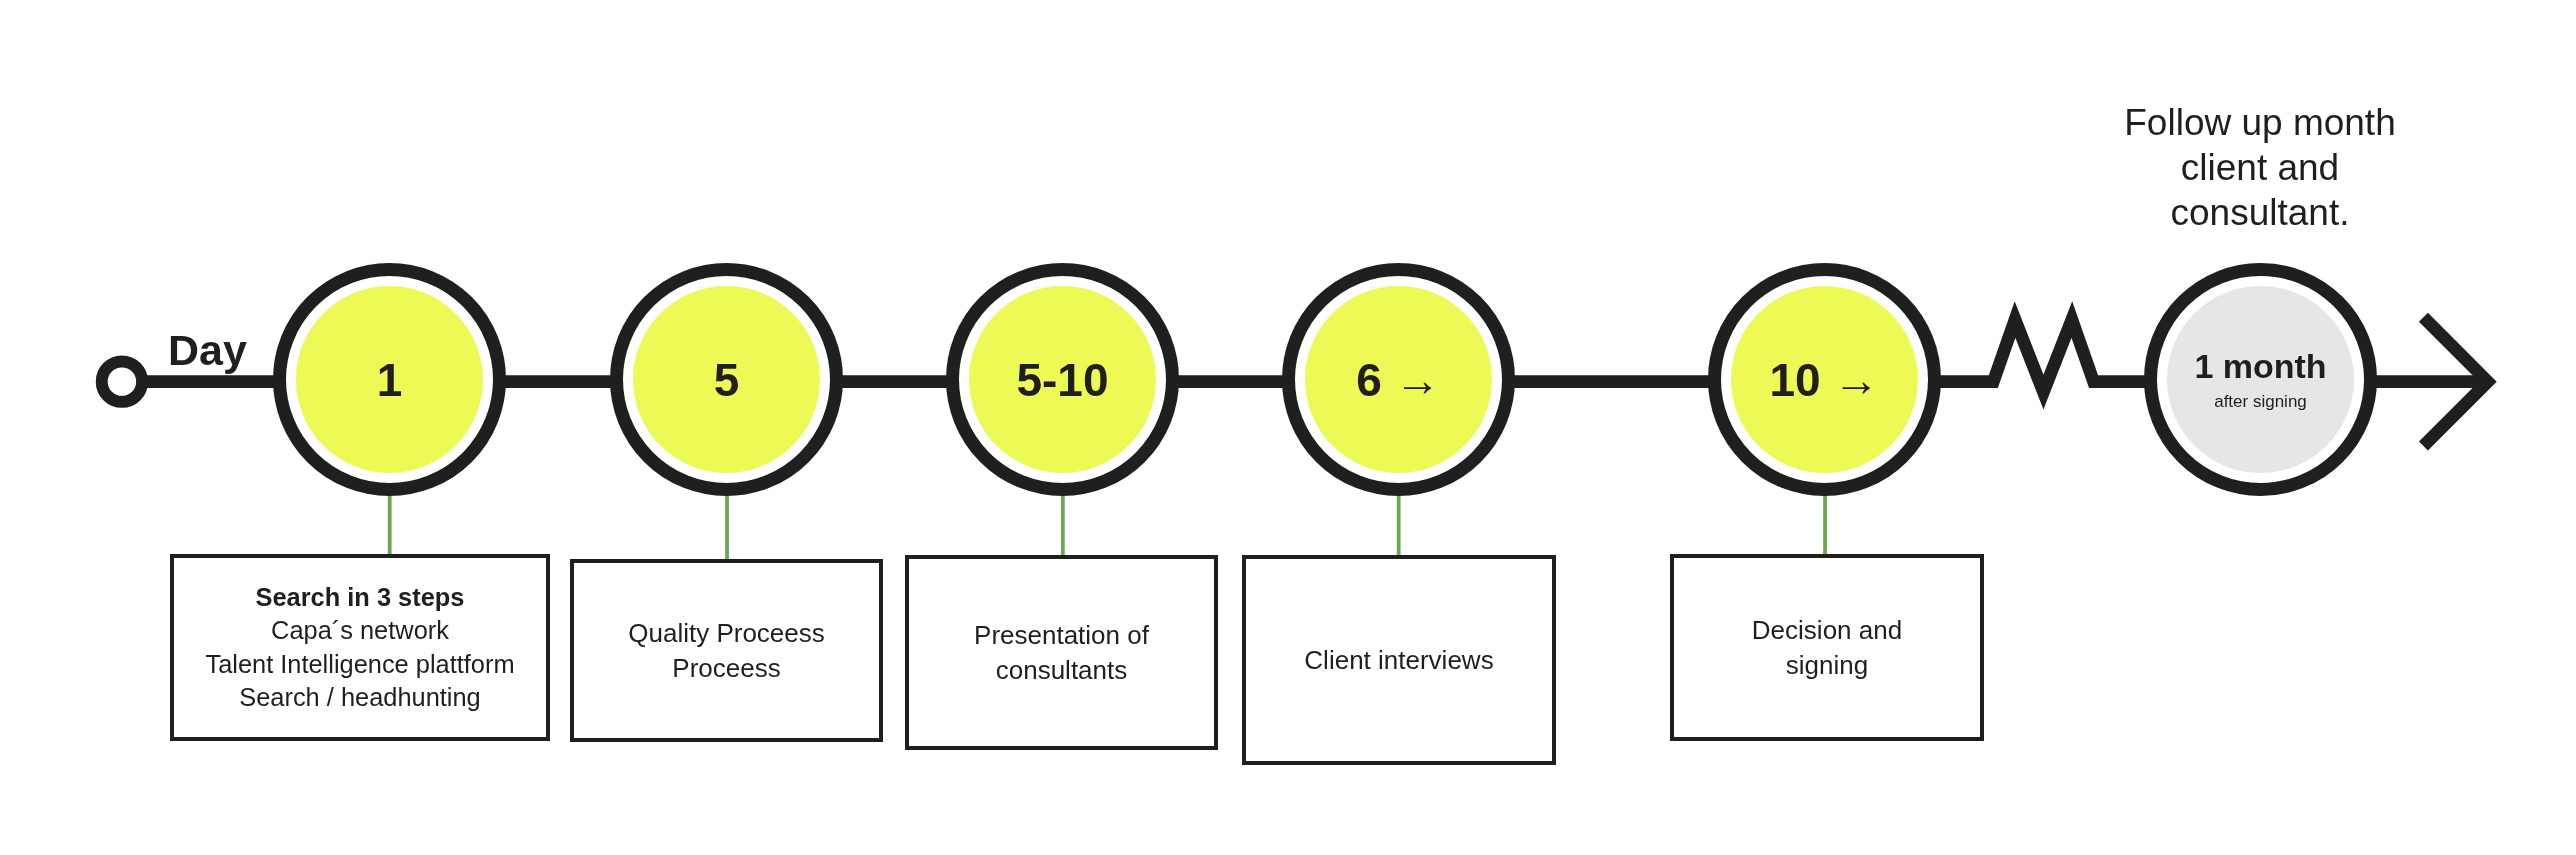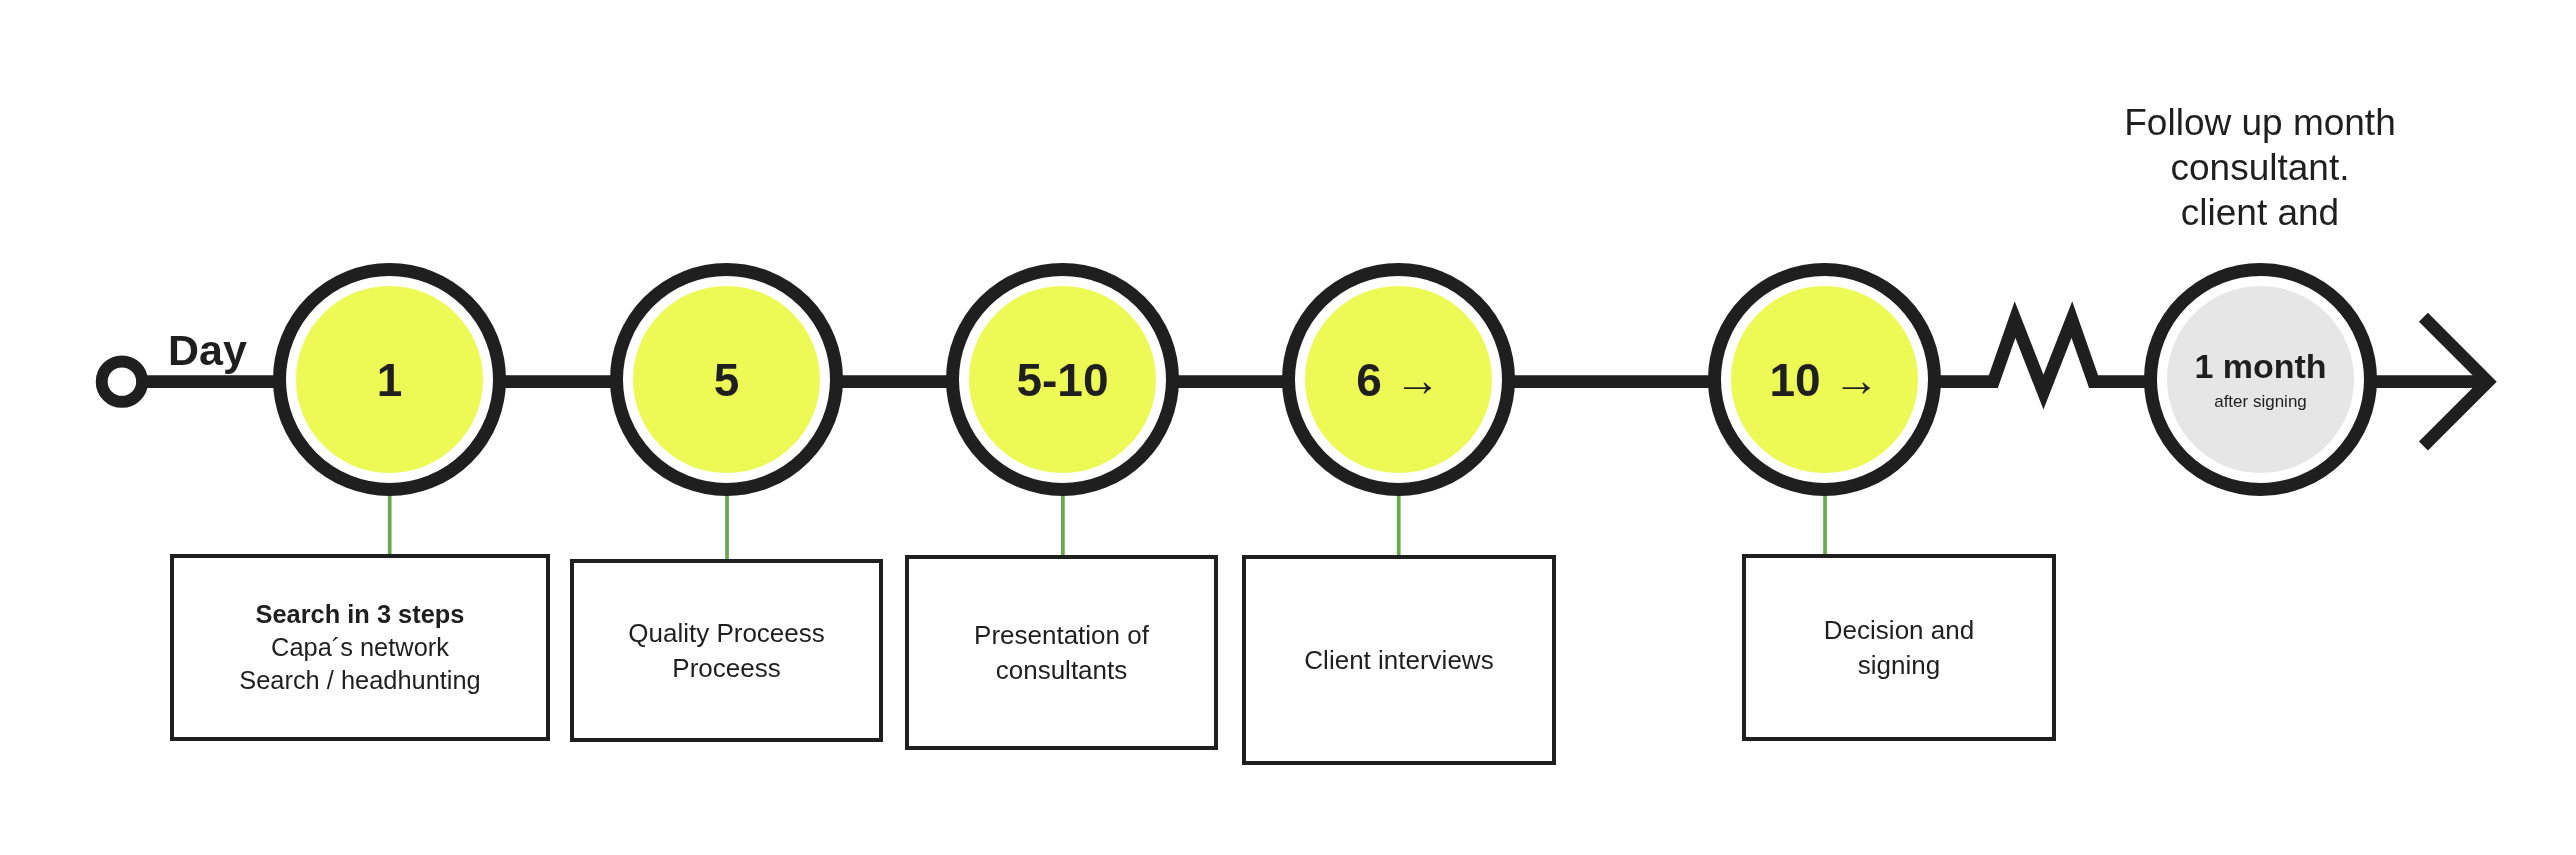--- a/index.html
+++ b/index.html
@@ -99,41 +99,42 @@
 
   <div class="node" style="left:2144px;top:263px;">
     <div class="node-inner terminal-fill">
       <div class="terminal-label">1 month</div>
       <div class="terminal-sublabel">after signing</div>
     </div>
   </div>
 
   <div class="caption">
       <span class="caption-line">Follow up month</span>
+      <span class="caption-line">client and</span>
       <span class="caption-line">consultant.</span>
-      <span class="caption-line">client and</span>
     </div>
 
   <div id="steps">
       <div class="step-box has-heading" style="left: 170px; top: 554px; width: 380px; height: 187px; text-align: center;">
         <div class="step-heading">Search in 3 steps</div>
         <span class="step-line">Capa´s network</span>
+        <span class="step-line">Talent Intelligence plattform</span>
         <span class="step-line">Search / headhunting</span>
       </div>
       <div class="step-box" style="left: 570px; top: 559px; width: 313px; height: 183px;">
         <span class="step-line">Quality Proceess</span>
         <span class="step-line">Proceess</span>
       </div>
       <div class="step-box" style="left: 905px; top: 555px; width: 313px; height: 195px;">
         <span class="step-line">Presentation of</span>
         <span class="step-line">consultants</span>
       </div>
       <div class="step-box" style="left: 1242px; top: 555px; width: 314px; height: 210px;">
         <span class="step-line">Client interviews</span>
       </div>
-      <div class="step-box" style="left: 1742px; top: 554px; width: 314px; height: 187px;">
+      <div class="step-box" style="left: 1670px; top: 554px; width: 314px; height: 187px;">
         <span class="step-line">Decision and</span>
         <span class="step-line">signing</span>
       </div>
     </div>
 
 </div>
 
 
 </body></html>

